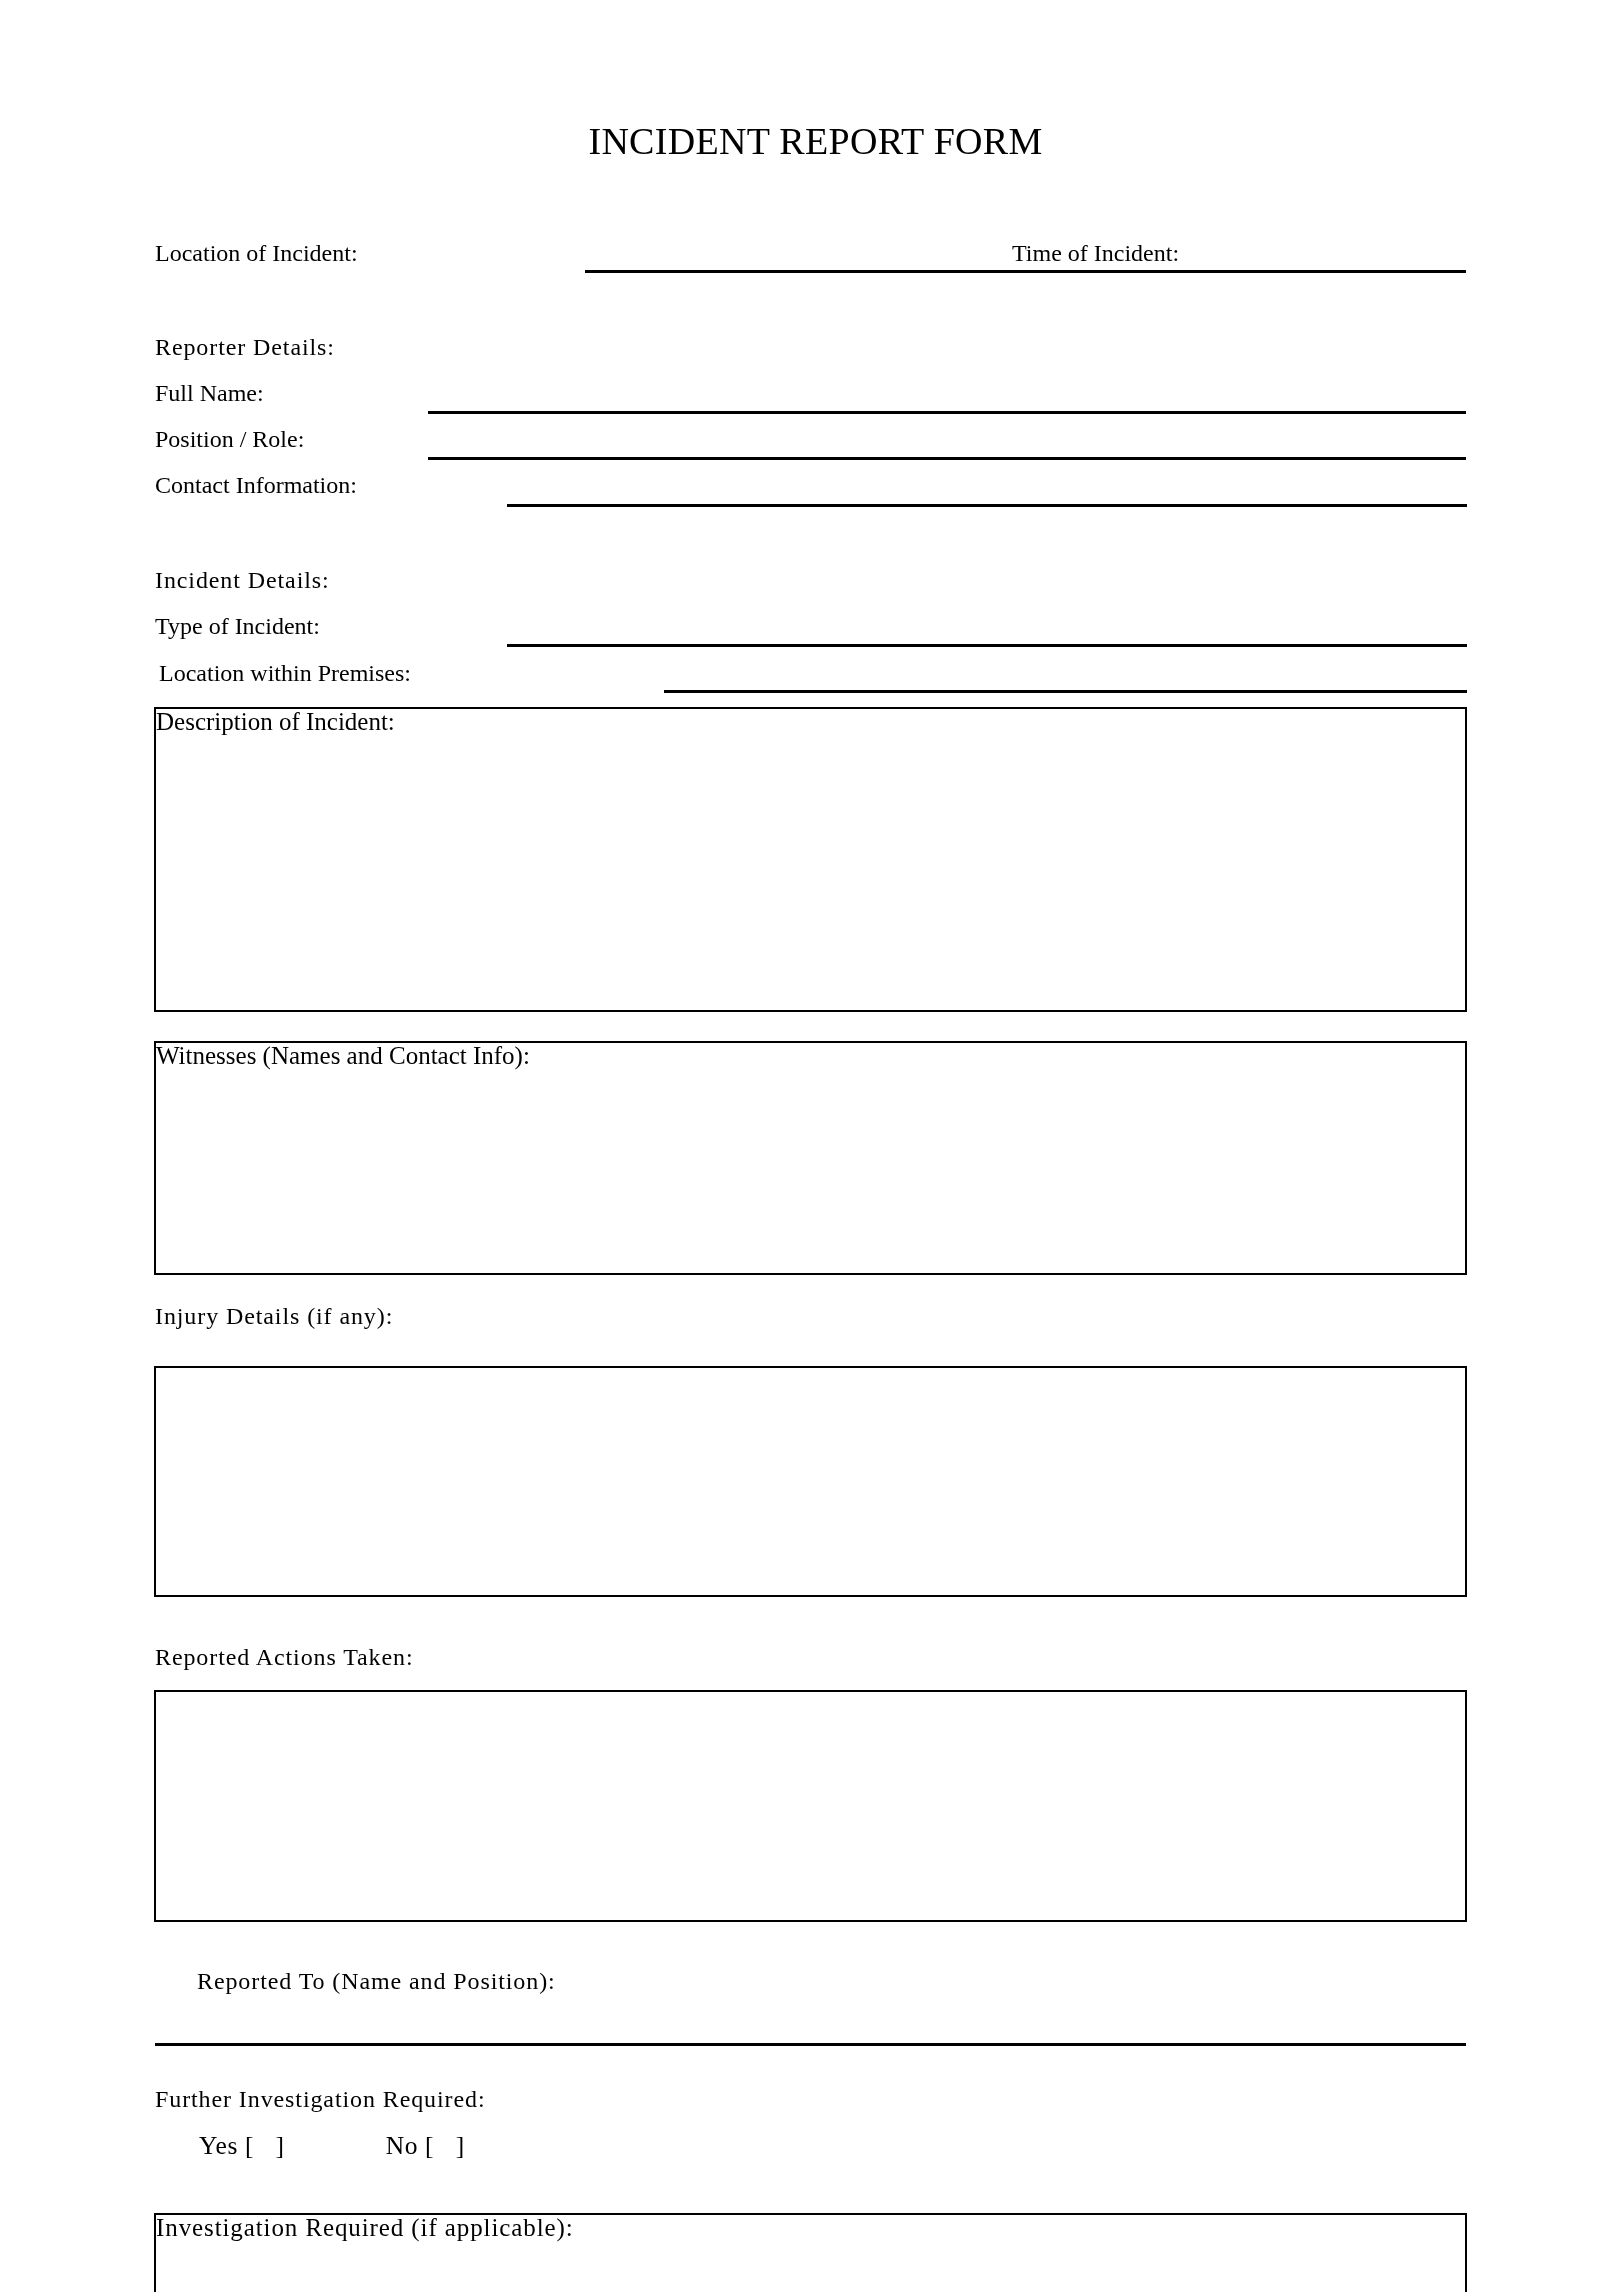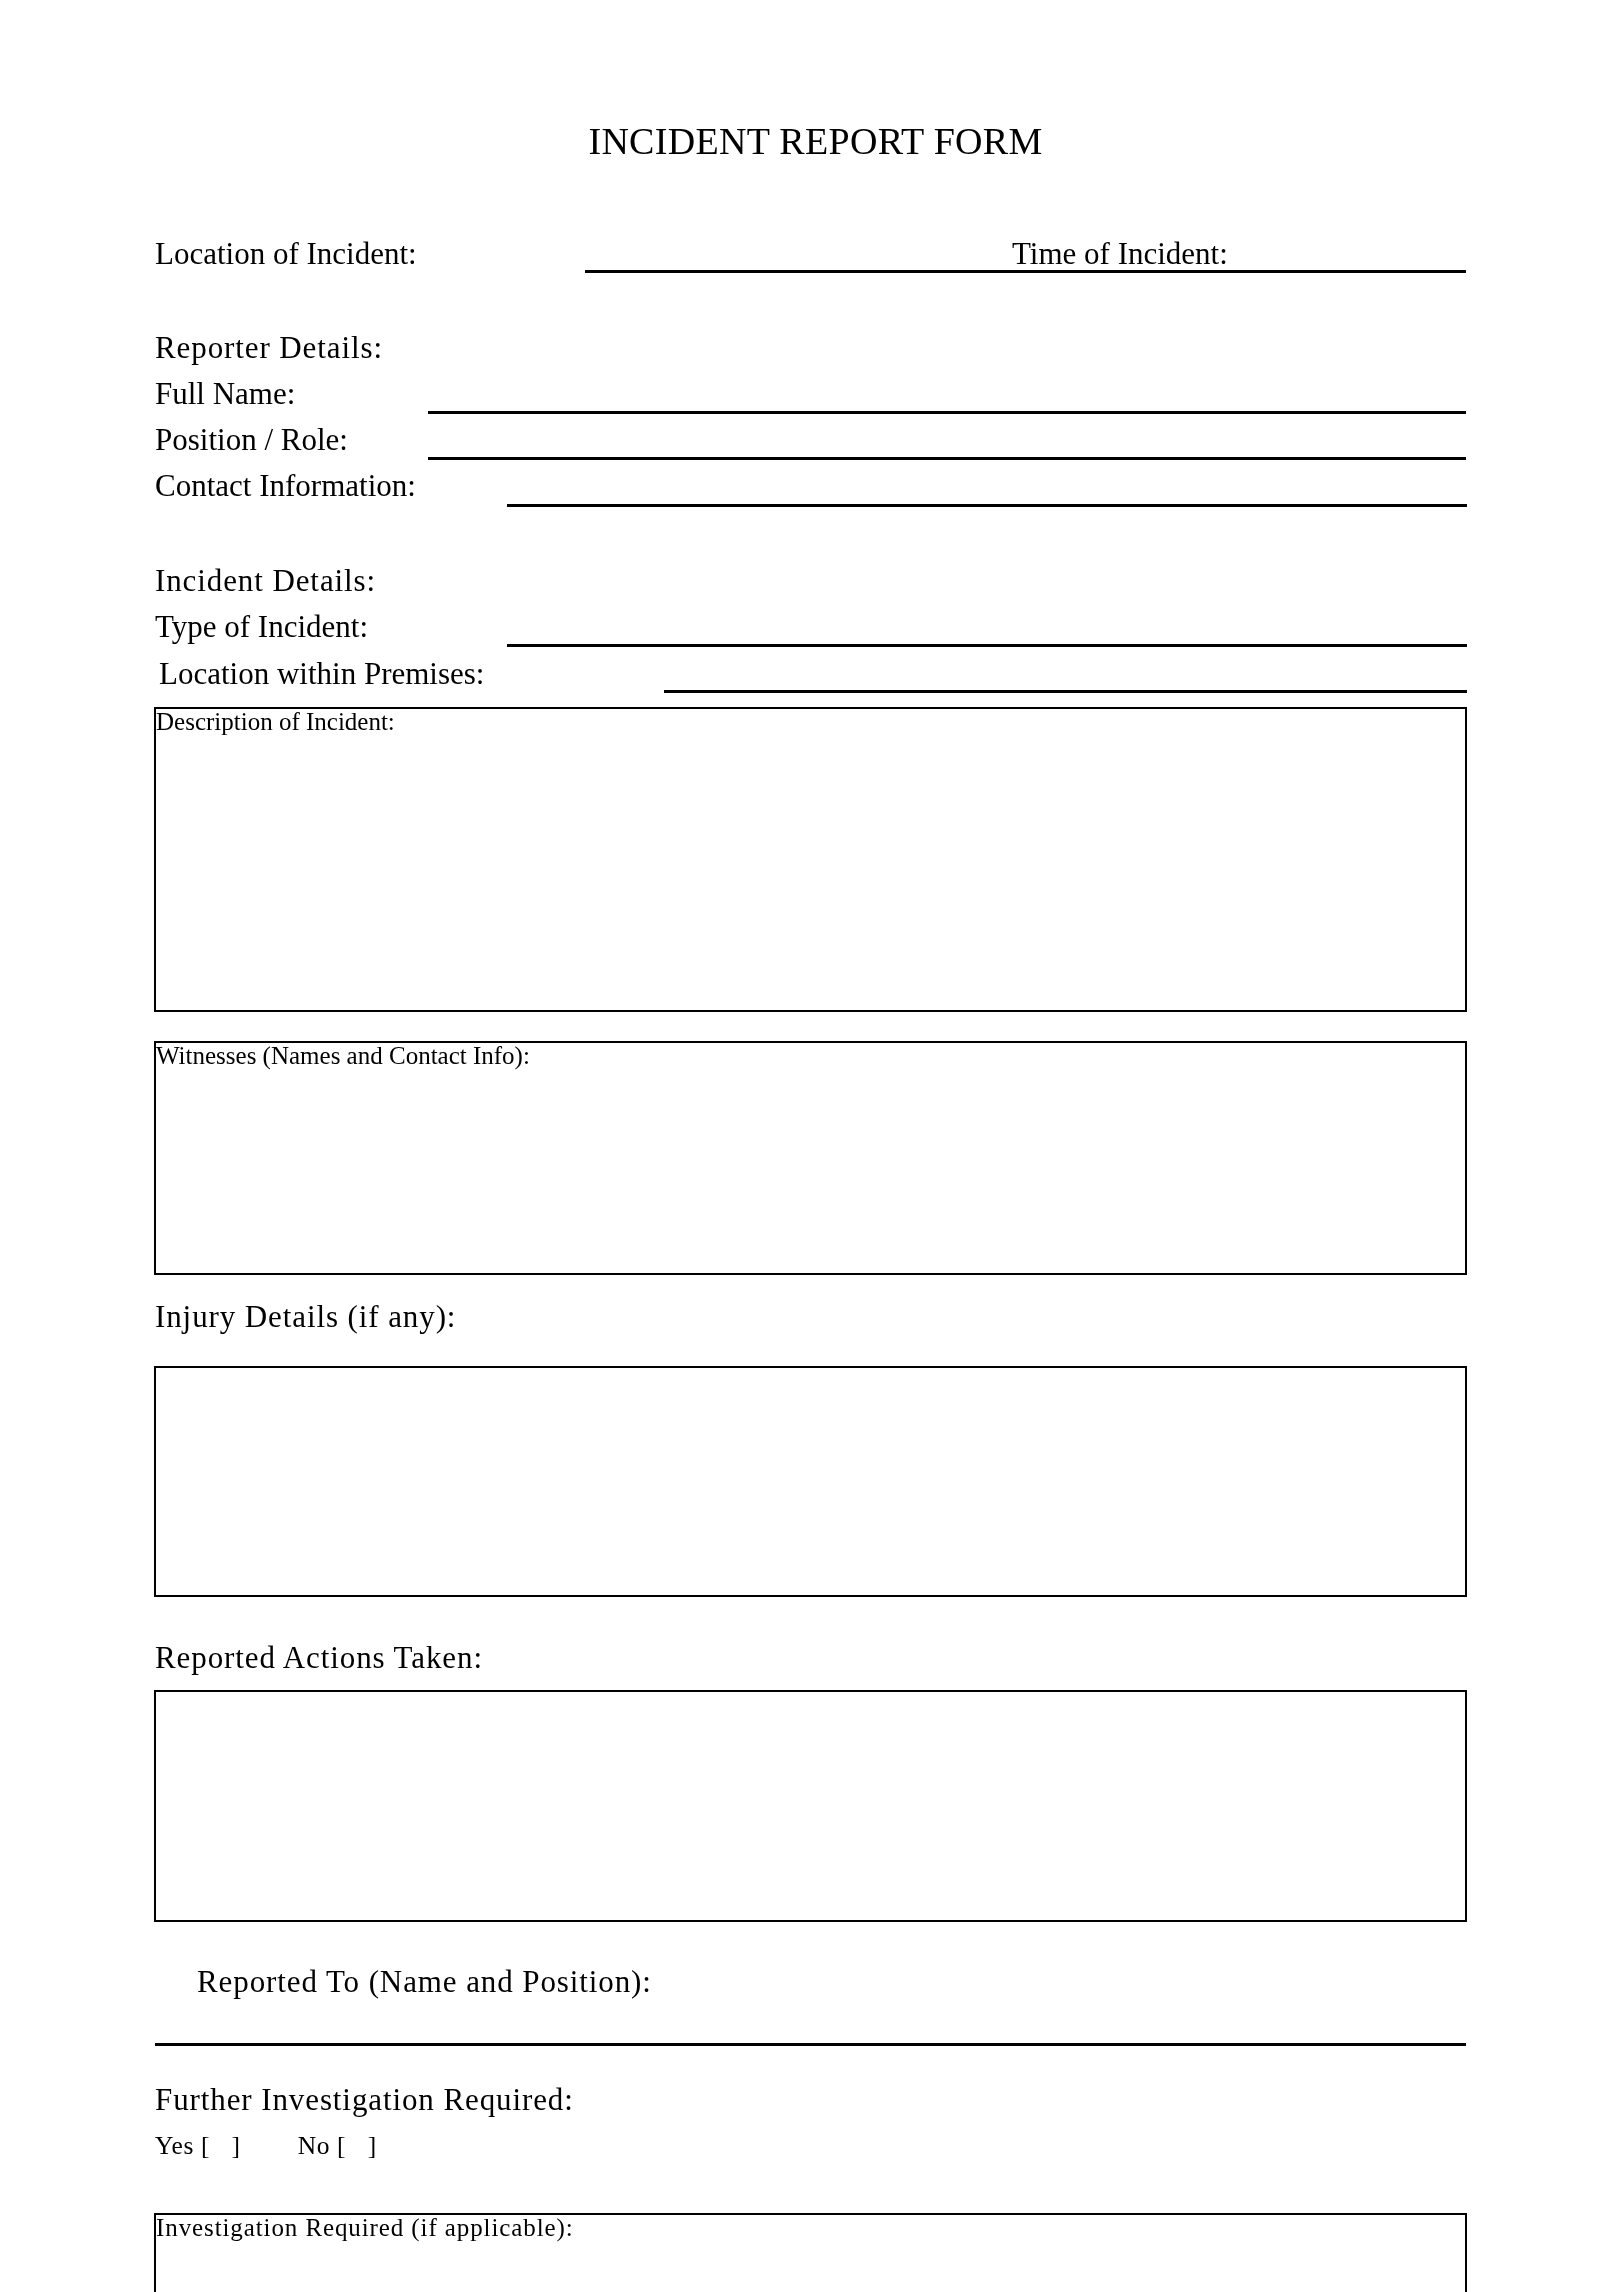--- a/index.html
+++ b/index.html
@@ -20,21 +20,21 @@
     left: 0;
     width: 1631px;
     top: 120px;
     text-align: center;
     font-size: 38px;
     line-height: 43px;
     letter-spacing: 0.3px;
   }
   .lbl {
     position: absolute;
-    font-size: 31px;
+    font-size: 24px;
     line-height: 29px;
     white-space: nowrap;
   }
   .spaced { letter-spacing: 0.9px; }
   .rule {
     position: absolute;
     height: 2.9px;
     background: #000000;
   }
   .box {
@@ -54,21 +54,21 @@
   }
   .checkrow {
     position: absolute;
     left: 155px;
     top: 2131px;
     font-size: 25.5px;
     line-height: 29px;
     white-space: nowrap;
     letter-spacing: 0.6px;
   }
-  .checkrow span.opt { display: inline-block; }
+  .checkrow span.opt { display: inline-block; margin-left: 44px; }
   .checkrow span.gap { display: inline-block; width: 57px; }
   .bracket-space { display: inline-block; width: 21.6px; }
 </style>
 </head>
 <body>
 
 <div class="title">INCIDENT REPORT FORM</div>
 
 <div class="lbl" style="left:155px; top:239px;">Location of Incident:</div>
 <div class="rule" style="left:585px; top:270px; width:881px;"></div>

